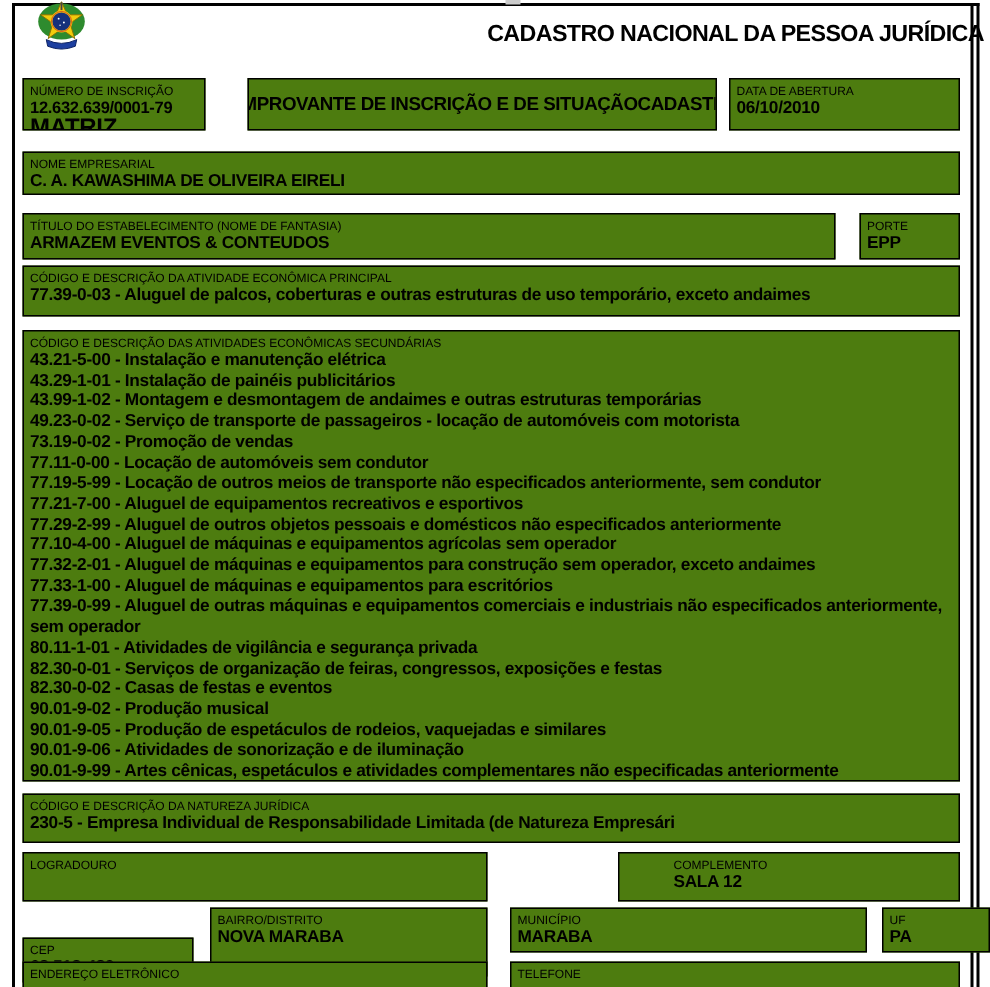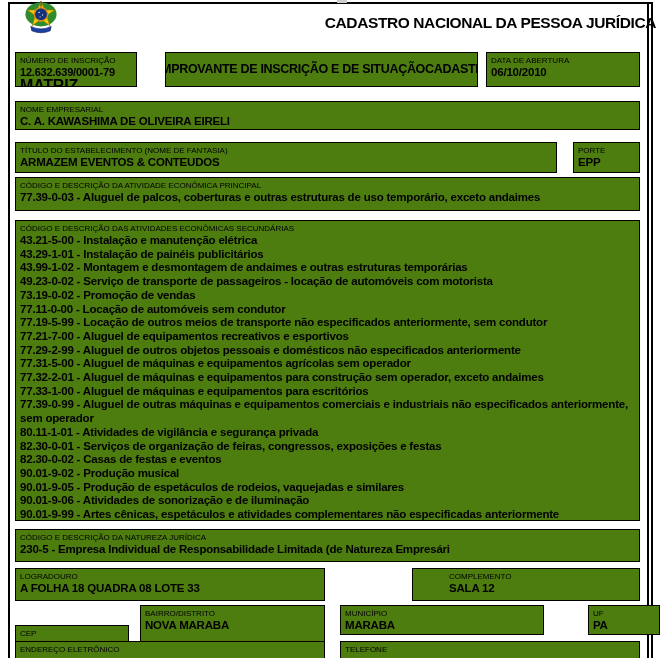--- a/index.html
+++ b/index.html
@@ -98,57 +98,56 @@
     <div class="activity-list">
         <div>43.21-5-00 - Instalação e manutenção elétrica</div>
         <div>43.29-1-01 - Instalação de painéis publicitários</div>
         <div>43.99-1-02 - Montagem e desmontagem de andaimes e outras estruturas temporárias</div>
         <div>49.23-0-02 - Serviço de transporte de passageiros - locação de automóveis com motorista</div>
         <div>73.19-0-02 - Promoção de vendas</div>
         <div>77.11-0-00 - Locação de automóveis sem condutor</div>
         <div>77.19-5-99 - Locação de outros meios de transporte não especificados anteriormente, sem condutor</div>
         <div>77.21-7-00 - Aluguel de equipamentos recreativos e esportivos</div>
         <div>77.29-2-99 - Aluguel de outros objetos pessoais e domésticos não especificados anteriormente</div>
-        <div>77.31-5-00 - Aluguel de máquinas e equipamentos agrícolas sem operador</div>
+        <div>77.10-4-00 - Aluguel de máquinas e equipamentos agrícolas sem operador</div>
         <div>77.32-2-01 - Aluguel de máquinas e equipamentos para construção sem operador, exceto andaimes</div>
         <div>77.33-1-00 - Aluguel de máquinas e equipamentos para escritórios</div>
         <div>77.39-0-99 - Aluguel de outras máquinas e equipamentos comerciais e industriais não especificados anteriormente, sem operador</div>
         <div>80.11-1-01 - Atividades de vigilância e segurança privada</div>
         <div>82.30-0-01 - Serviços de organização de feiras, congressos, exposições e festas</div>
         <div>82.30-0-02 - Casas de festas e eventos</div>
         <div>90.01-9-02 - Produção musical</div>
         <div>90.01-9-05 - Produção de espetáculos de rodeios, vaquejadas e similares</div>
         <div>90.01-9-06 - Atividades de sonorização e de iluminação</div>
         <div>90.01-9-99 - Artes cênicas, espetáculos e atividades complementares não especificadas anteriormente</div>
       </div>
   </div>
 
   <div class="box" style="left:15px;top:529px;width:625px;height:33px;">
     <div class="lbl">CÓDIGO E DESCRIÇÃO DA NATUREZA JURÍDICA</div>
     <div class="val">230-5 - Empresa Individual de Responsabilidade Limitada (de Natureza Empresári</div>
   </div>
 
   <div class="box" style="left:15px;top:568px;width:310px;height:33px;">
     <div class="lbl">LOGRADOURO</div>
-    <div class="val">A FOLHA 18 QUADRA 08 LOTE 33</div>
   </div>
   <div class="box" style="left:412px;top:568px;width:228px;height:33px;padding-left:36px;">
     <div class="lbl">COMPLEMENTO</div>
     <div class="val">SALA 12</div>
   </div>
 
   <div class="box" style="left:15px;top:605px;width:114px;height:30px;margin-top:20px;">
     <div class="lbl">CEP</div>
     <div class="val">68.513-480</div>
   </div>
   <div class="box" style="left:140px;top:605px;width:185px;height:46px;">
     <div class="lbl">BAIRRO/DISTRITO</div>
     <div class="val">NOVA MARABA</div>
   </div>
-  <div class="box" style="left:340px;top:605px;width:204px;height:30px;">
+  <div class="box" style="left:340px;top:605px;width:238px;height:30px;">
     <div class="lbl">MUNICÍPIO</div>
     <div class="val">MARABA</div>
   </div>
   <div class="box" style="left:588px;top:605px;width:72px;height:30px;">
     <div class="lbl">UF</div>
     <div class="val">PA</div>
   </div>
 
   <div class="box" style="left:15px;top:641px;width:310px;height:30px;">
     <div class="lbl">ENDEREÇO ELETRÔNICO</div>

